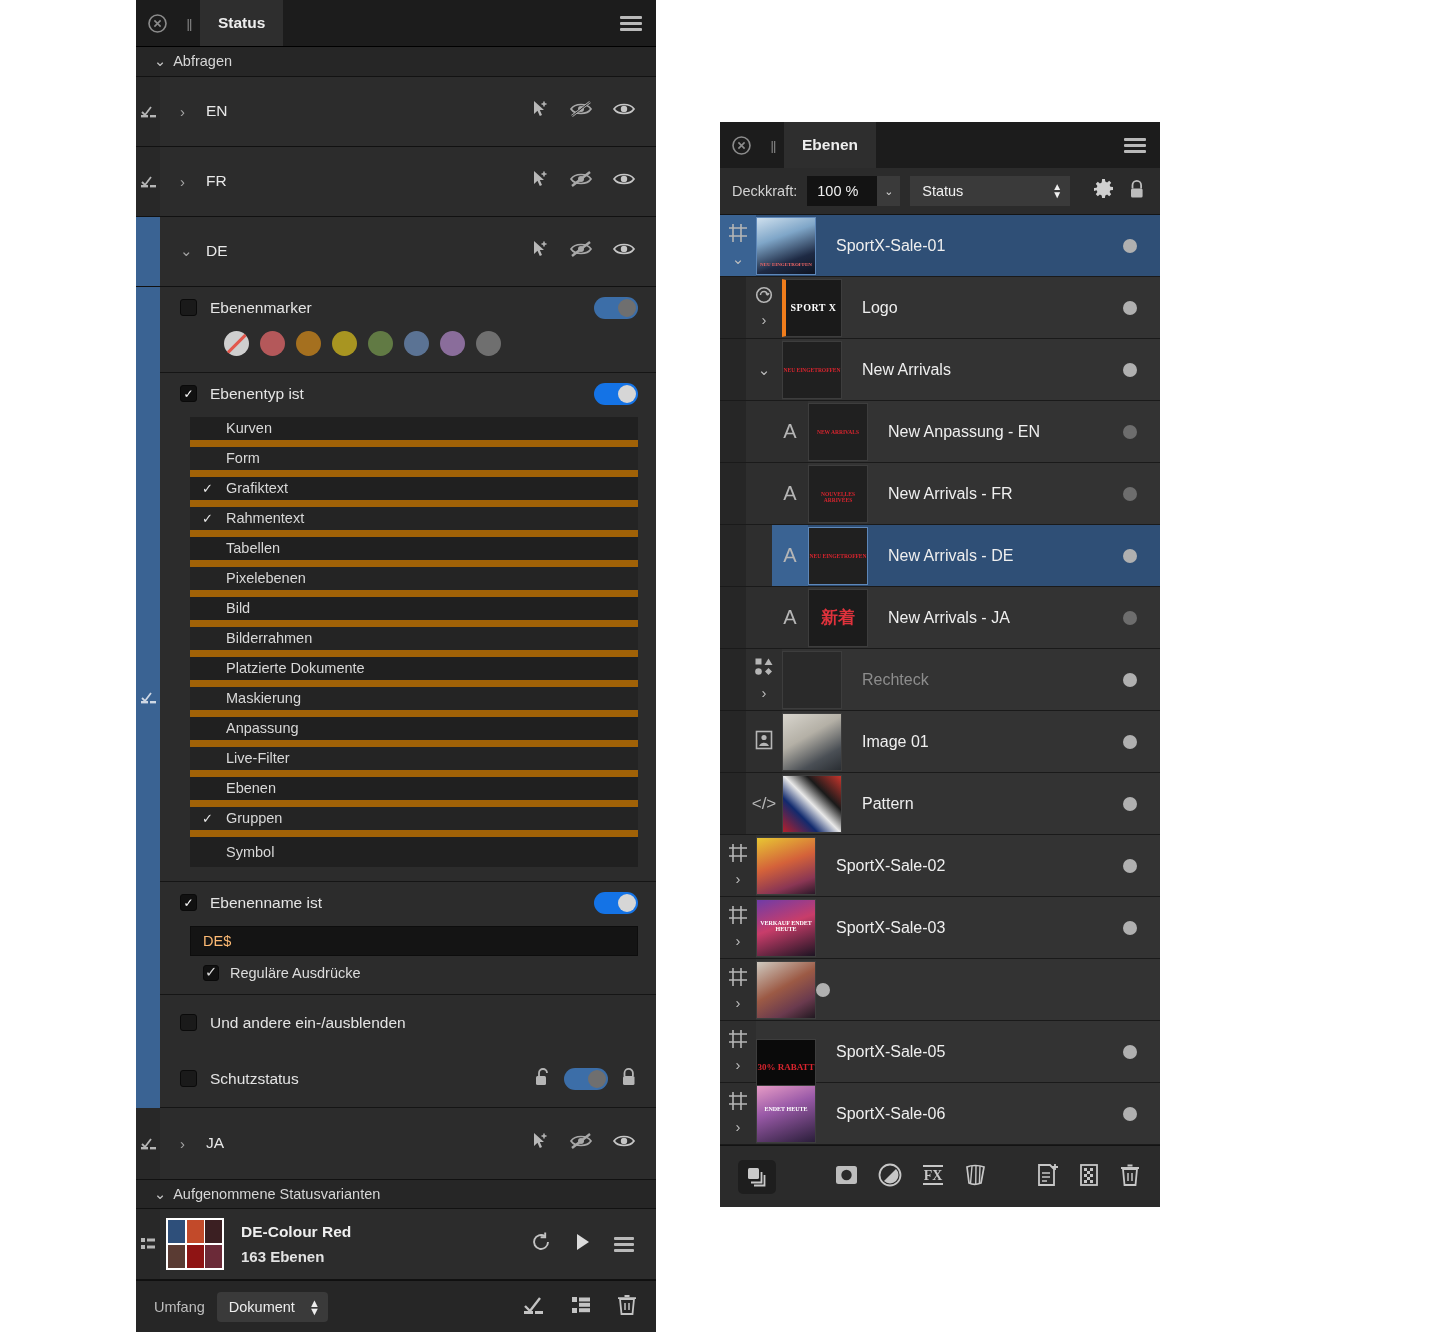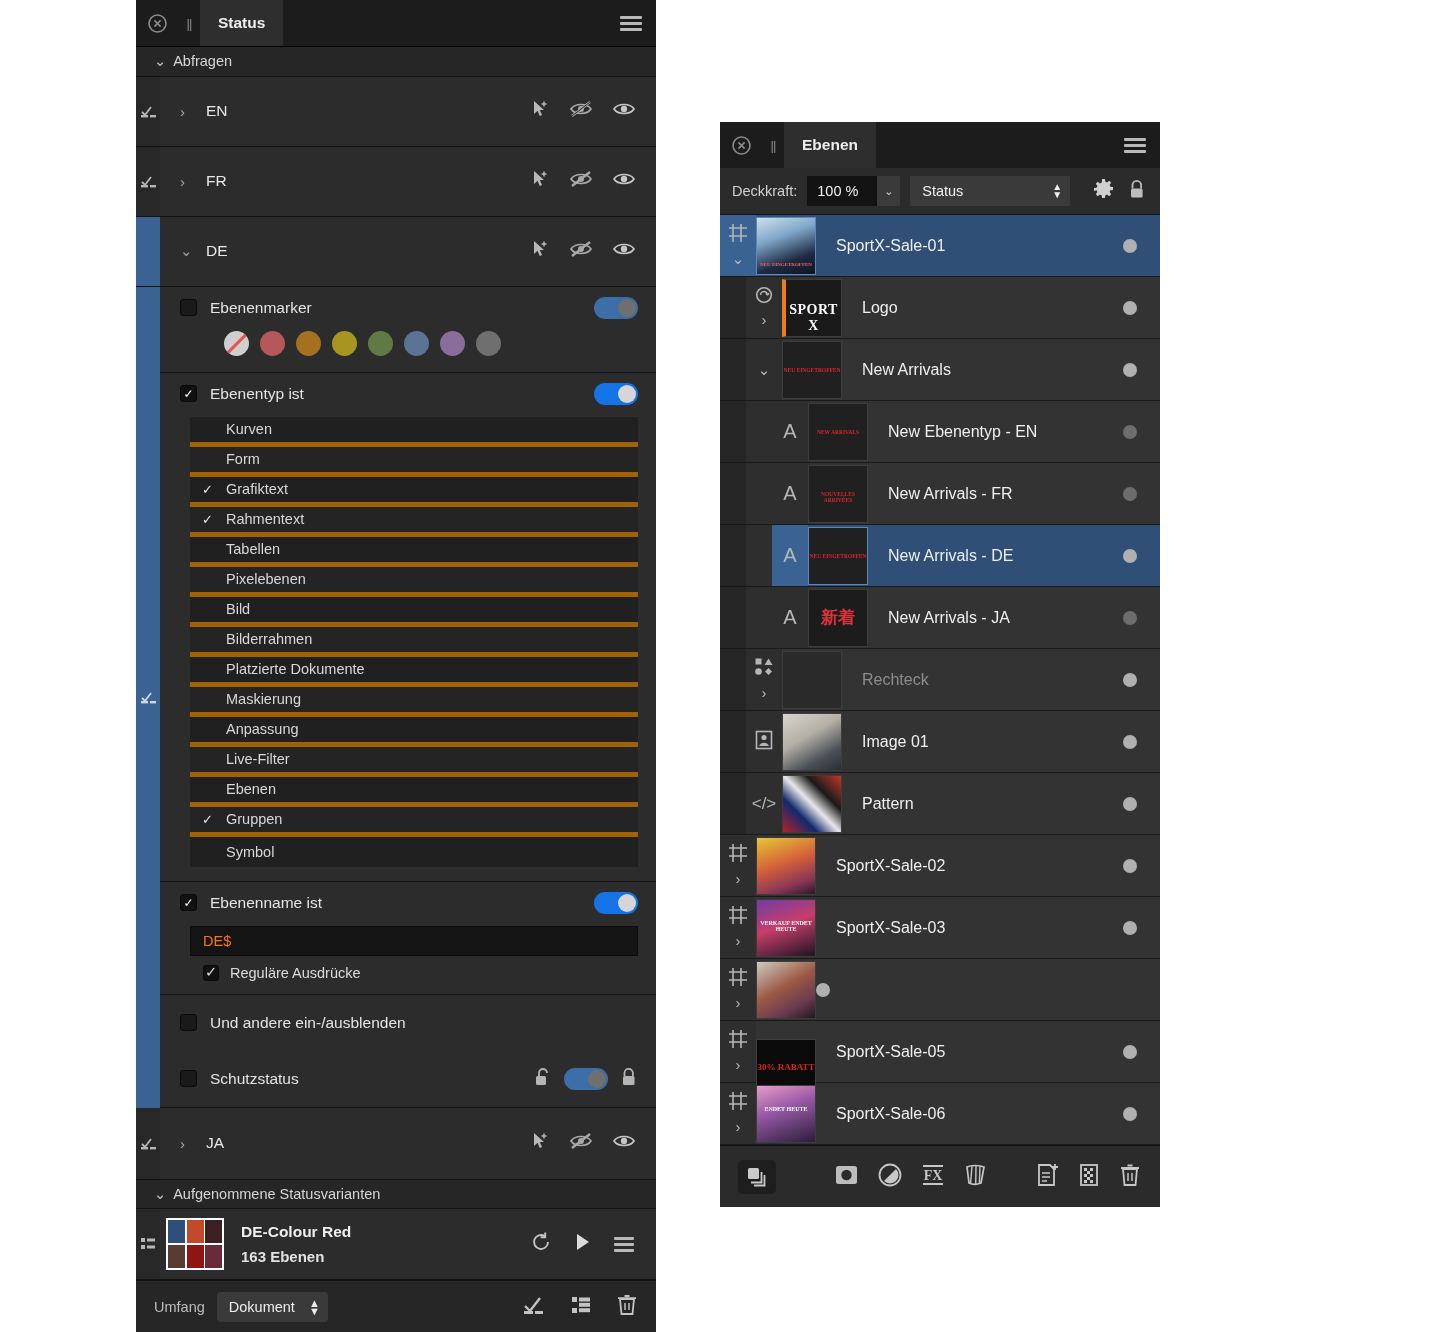--- a/index.html
+++ b/index.html
@@ -88,29 +88,29 @@
   .tgl.half .knob { right:2px; background:#6f6f6f; }
 
   .swatches { display:flex; gap:11px; padding:2px 0 16px 64px; }
   .sw { width:25px; height:25px; border-radius:50%; flex:none; }
   .sw-none { background:#cfcfcf; position:relative; overflow:hidden; }
   .sw-none:after { content:""; position:absolute; left:-2px; top:11px; width:30px;
      height:3px; background:#e2574c; transform:rotate(-45deg); }
 
   .typelist { margin:2px 18px 14px 30px; background:#202020; }
   .type-item { height:30px; display:flex; align-items:center; padding-left:12px;
-     border-bottom:5px solid #a16207; }
+     border-bottom:7px solid #a16207; }
   .type-item:nth-child(even){ background:#242424; }
   .type-item:last-child { border-bottom:none; }
   .tcheck { width:24px; color:#e9e9e9; font-size:13px; flex:none; }
   .tlabel { color:#d8d8d8; font-size:14.5px; }
 
   .name-input {
     margin:2px 18px 0 30px; height:30px; background:#141414; border:1px solid #0d0d0d;
-    display:flex; align-items:center; padding-left:12px; color:#f97316; font-size:14.5px;
+    display:flex; align-items:center; padding-left:12px; color:#fdba74; font-size:14.5px;
   }
   .sub-check { display:flex; align-items:center; padding:9px 0 13px 32px; }
   .sub-check .cbx { width:16px; height:16px; }
   .sub-check span { color:#dcdcdc; font-size:14.5px; margin-left:11px; }
 
   .lock-row { margin-left:auto; display:flex; align-items:center; gap:12px; }
 
   
   .variant-row { display:flex; align-items:stretch; height:72px;
      background:#2c2c2c; border-bottom:1px solid #111; }
@@ -595,21 +595,21 @@
       <div class="lrow" style="background: rgb(51, 51, 51);">
         <div class="l-indent-rail" style="background: rgb(38, 38, 38);"></div>
         <div class="l-icons">
           <span><svg width="18" height="18" viewBox="0 0 18 18">
               <circle cx="9" cy="9" r="7.3" fill="none" stroke="#b6b6b6" stroke-width="1.6"></circle>
               <path d="M5.5 9 a3.5 3.5 0 0 1 7 0 M12.5 9 l-1.6 -1.8 M12.5 9 l1.6 -1.8" stroke="#b6b6b6" stroke-width="1.5" fill="none"></path>
             </svg></span>
           <span><span style="font-size:15px;color:#bdbdbd;line-height:1;">›</span></span>
         </div>
         <div class="l-thumb" style="background: rgb(26, 26, 26); border-left: 4px solid rgb(240, 125, 28);">
-          <span class="thumb-txt" style="font-size: 14px; top: 22px; color: rgb(255, 255, 255); letter-spacing: 0.5px;">SPORT X</span>
+          <span class="thumb-txt" style="font-size: 10px; top: 22px; color: rgb(255, 255, 255); letter-spacing: 0.5px;">SPORT X</span>
         </div>
         <div class="l-name">Logo</div>
         <span class="l-dot"></span>
       </div>
       <div class="lrow" style="background: rgb(51, 51, 51);">
         <div class="l-indent-rail" style="background: rgb(38, 38, 38);"></div>
         <div class="l-icons">
           <span><span style="font-size:15px;color:#bdbdbd;line-height:1;">⌄</span></span>
         </div>
         <div class="l-thumb" style="background: rgb(32, 32, 32);">
@@ -620,21 +620,21 @@
       </div>
       <div class="lrow" style="background: rgb(51, 51, 51);">
         <div class="l-indent-rail" style="background: rgb(38, 38, 38);"></div>
         <div class="l-indent-rail" style="background: rgb(46, 46, 46);"></div>
         <div class="l-icons">
           <span><span style="font-family:'Liberation Sans',sans-serif;font-size:20px;color:#b6b6b6;line-height:1;">A</span></span>
         </div>
         <div class="l-thumb" style="background: rgb(32, 32, 32);">
           <span class="thumb-txt" style="font-size: 5.5px; top: 25px;">NEW ARRIVALS</span>
         </div>
-        <div class="l-name">New Ebenentyp - EN</div>
+        <div class="l-name">New Anpassung - EN</div>
         <span class="l-dot dim"></span>
       </div>
       <div class="lrow" style="background: rgb(51, 51, 51);">
         <div class="l-indent-rail" style="background: rgb(38, 38, 38);"></div>
         <div class="l-indent-rail" style="background: rgb(46, 46, 46);"></div>
         <div class="l-icons">
           <span><span style="font-family:'Liberation Sans',sans-serif;font-size:20px;color:#b6b6b6;line-height:1;">A</span></span>
         </div>
         <div class="l-thumb" style="background: rgb(32, 32, 32);">
           <span class="thumb-txt" style="font-size: 5.5px; top: 25px;">NOUVELLES ARRIVÉES</span>

